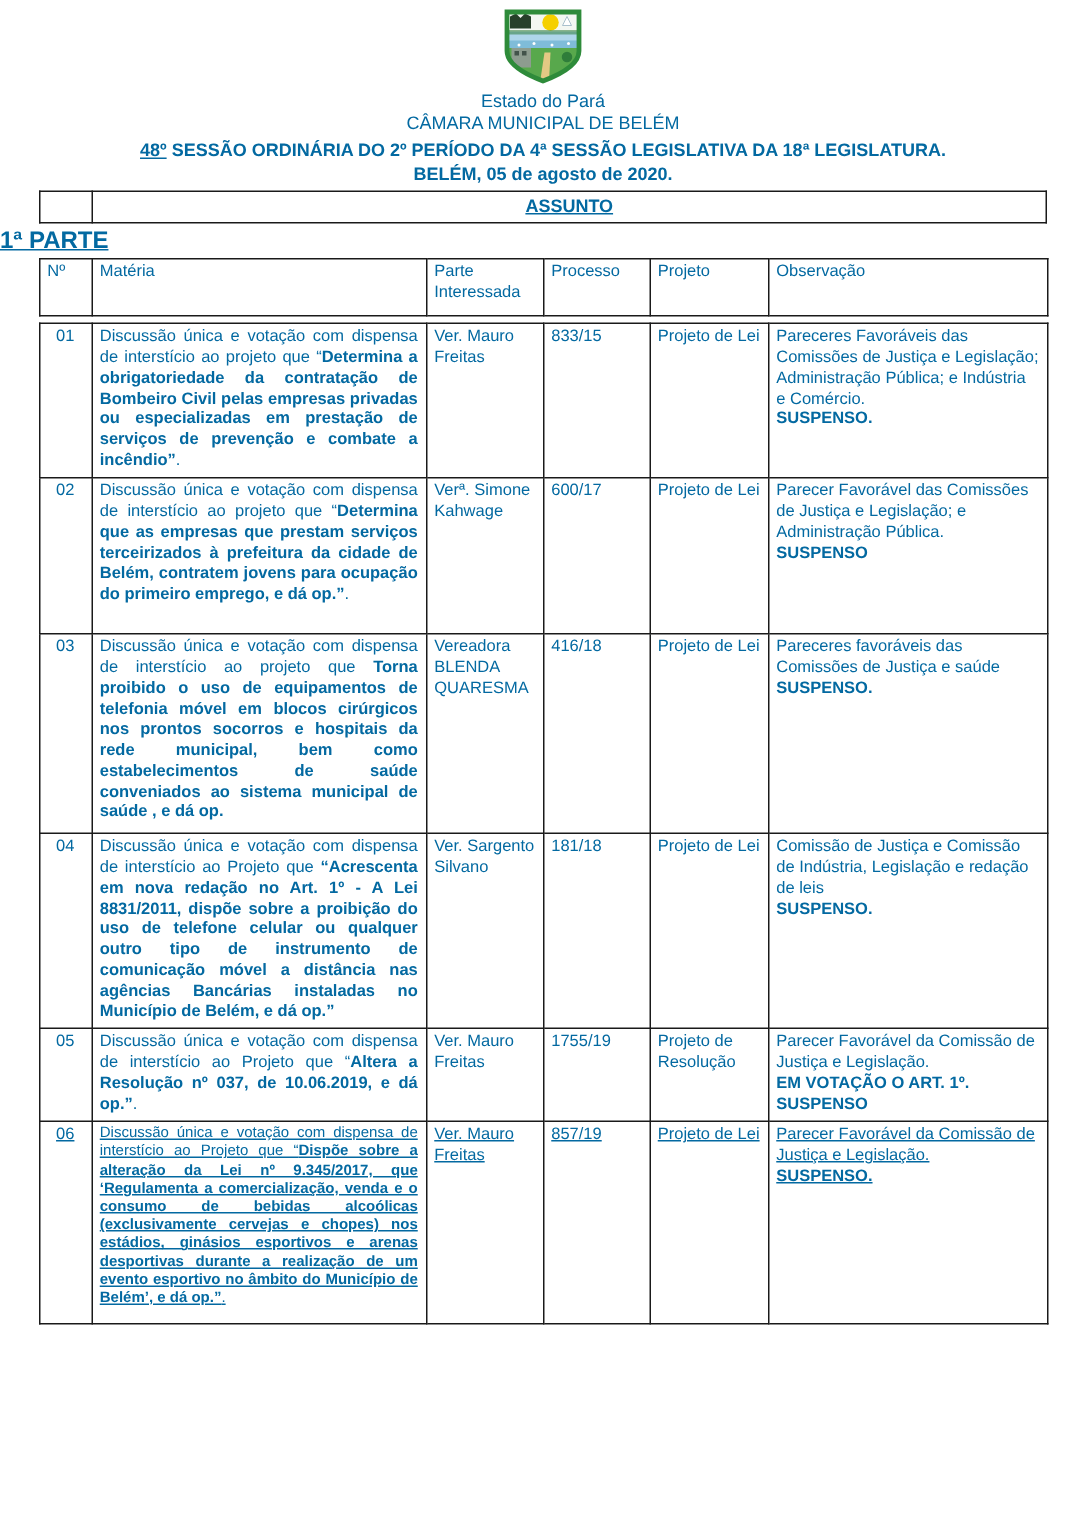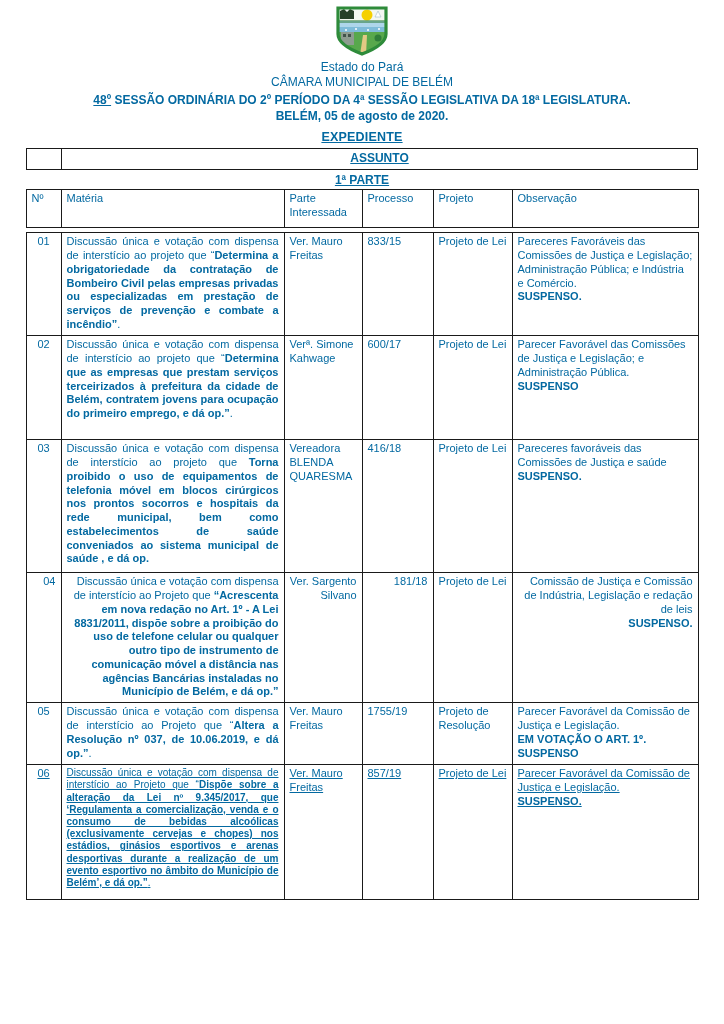--- a/index.html
+++ b/index.html
@@ -9,21 +9,21 @@
     color:#0369a1; font-family:"Liberation Sans", sans-serif;
     position:relative; overflow:hidden;
   }
   .hdr { text-align:center; }
   .crest { display:block; margin:5px auto 3px auto; }
   .org { font-size:12px; line-height:1.22; }
   .session { font-size:12px; font-weight:bold; margin-top:4px; }
   .session .u { text-decoration:underline; }
   .dateline { font-size:12px; font-weight:bold; margin-top:2px; }
   .expediente { font-size:12.5px; font-weight:bold; text-decoration:underline; margin-top:7px; letter-spacing:.2px; }
-  .part-title { text-align:center; font-size:12px; font-weight:bold; text-decoration:underline; margin:3px 0 2px 0; }
+  .part-title { font-size:16px; font-weight:bold; text-decoration:underline; margin:3px 0 2px 0; }
   .part2-title { text-align:center; font-family:"Liberation Serif", serif; font-size:14px; font-weight:bold; text-decoration:underline; margin:10px 0 5px 0; }
 
   table { border-collapse:collapse; table-layout:fixed; width:672px; margin:0 auto; }
   td { border:1.5px solid #1a1a1a; vertical-align:top; padding:2px 5px 3px 5px; font-size:11px; line-height:1.25; overflow:hidden; }
 
   .t-assunto { margin-top:4px; }
   .t-assunto td { height:21px; }
   .t-assunto .assunto-cell { text-align:center; font-weight:bold; text-decoration:underline; font-size:12px; }
 
   .t-cols { margin-top:1px; }
@@ -37,21 +37,21 @@
   col.c-obs { width:186px; }
 
   .t-rows { margin-top:4px; }
   .cell-num { text-align:center; }
   .cell-materia { text-align:justify; }
   .b { font-weight:bold; }
   .status { font-weight:bold; white-space:pre-line; }
   tr.h1 td { height:103px; }
   tr.h2 td { height:104px; }
   tr.h3 td { height:133px; }
-  tr.h4 td { height:130px;text-align:right; }
+  tr.h4 td { height:130px; }
   tr.h5 td { height:62px; }
   tr.h6 td { height:135px;text-decoration:underline; }
   tr.h6 .cell-materia { font-size:10px; line-height:1.22; }
 </style>
 </head>
 <body>
 
 <div class="page">
 
   <div class="hdr">
@@ -83,21 +83,20 @@
       <path d="M4 3 h48 v26 q0 11 -24 20 q-24 -9 -24 -20 z" fill="none" stroke="#2e8b3a" stroke-width="3.2"></path>
     </svg>
 
     <div class="org">Estado do Pará</div>
     <div class="org">CÂMARA MUNICIPAL DE BELÉM</div>
     <div class="session">
       <span class="u">48º</span>
       <span>SESSÃO ORDINÁRIA DO 2º PERÍODO DA 4ª SESSÃO LEGISLATIVA DA 18ª LEGISLATURA.</span>
     </div>
     <div class="dateline">BELÉM, 05 de agosto de 2020.</div>
-    <div class="expediente">EXPEDIENTE</div>
   </div>
 
   <table class="t-assunto">
     <colgroup>
         <col class="c-num">
         <col>
       </colgroup>
     <tbody>
         <tr>
       <td></td>

